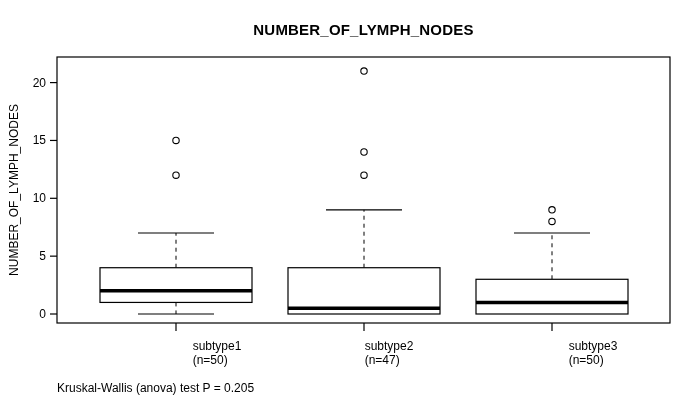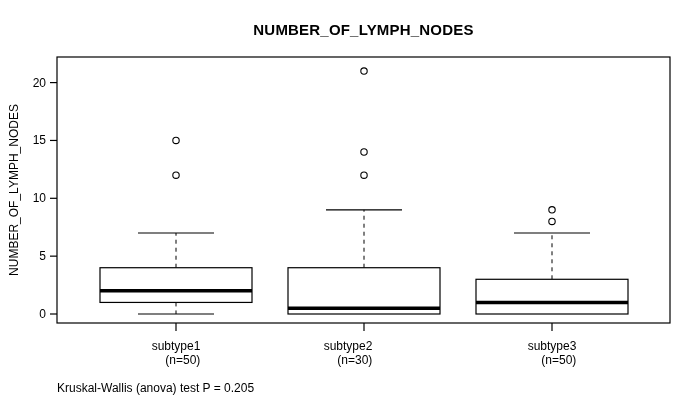--- a/index.html
+++ b/index.html
@@ -38,24 +38,25 @@
   }
   .plot-svg {
     position: absolute;
     left: 0;
     top: 0;
   }
   .x-group-label {
     position: absolute;
     top: 339px;
     transform: translateX(-50%);
-    text-align: right;
+    text-align: left;
     font-size: 12px;
     line-height: 14px;
     white-space: nowrap;
+    margin-left: 41px;
   }
   .caption {
     position: absolute;
     left: 57px;
     width: 613px;
     top: 381px;
     text-align: left;
     font-size: 12px;
   }
 </style>
@@ -106,21 +107,21 @@
       <line x1="552" x2="552" y1="323" y2="331" stroke="#000000" stroke-width="1.2"></line>
     </svg>
 
   <div class="x-group-label" style="left:176px">
     <div>subtype1</div>
     <div>(n=50)</div>
   </div>
 
   <div class="x-group-label" style="left:348px">
     <div>subtype2</div>
-    <div>(n=30)</div>
+    <div>(n=47)</div>
   </div>
 
   <div class="x-group-label" style="left:552px">
     <div>subtype3</div>
     <div>(n=50)</div>
   </div>
 
   <div class="caption">Kruskal-Wallis (anova) test P = 0.205</div>
 
 </div>

